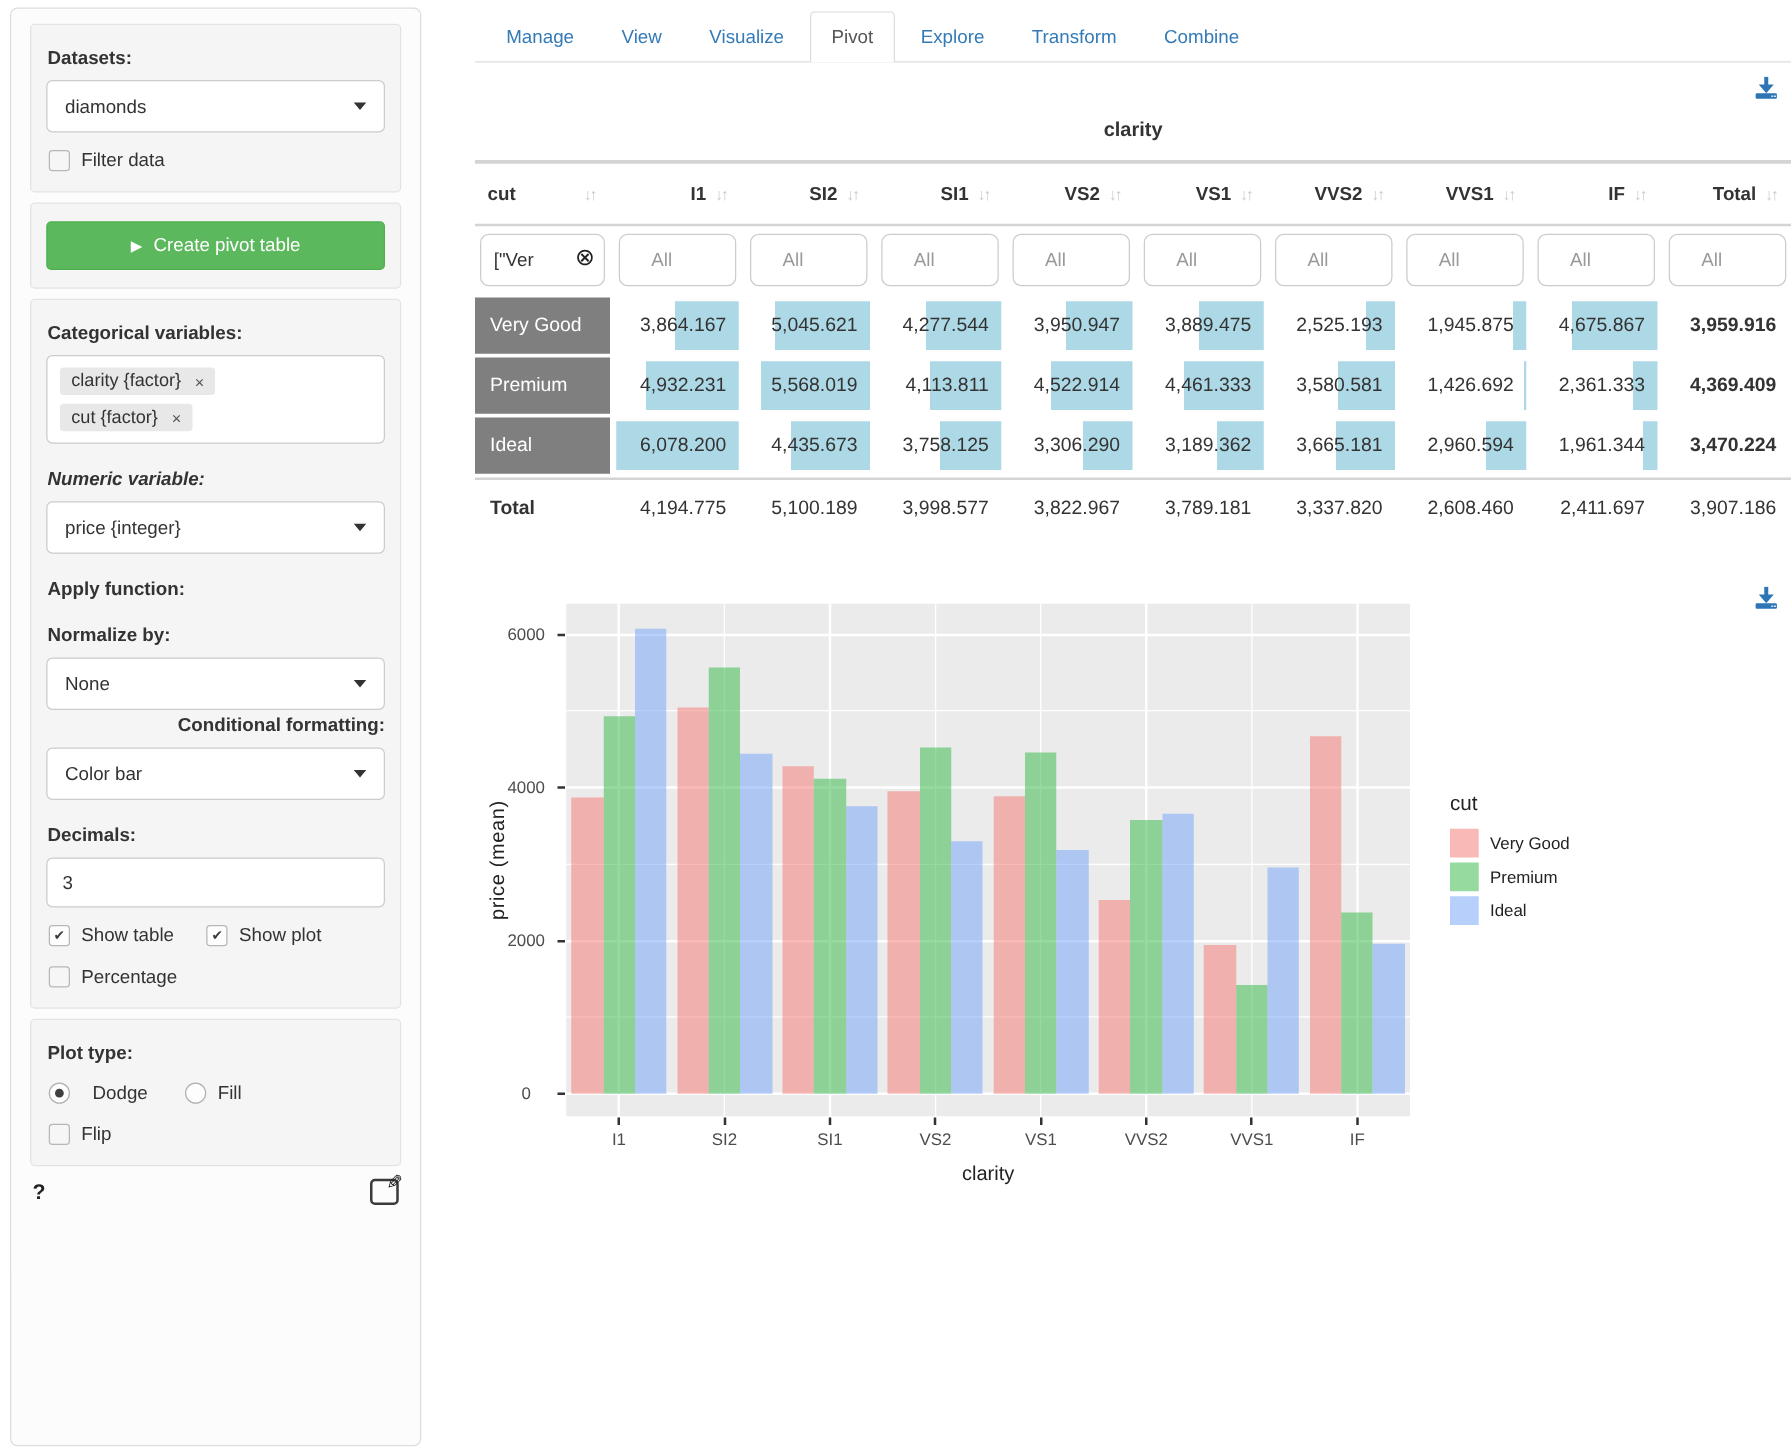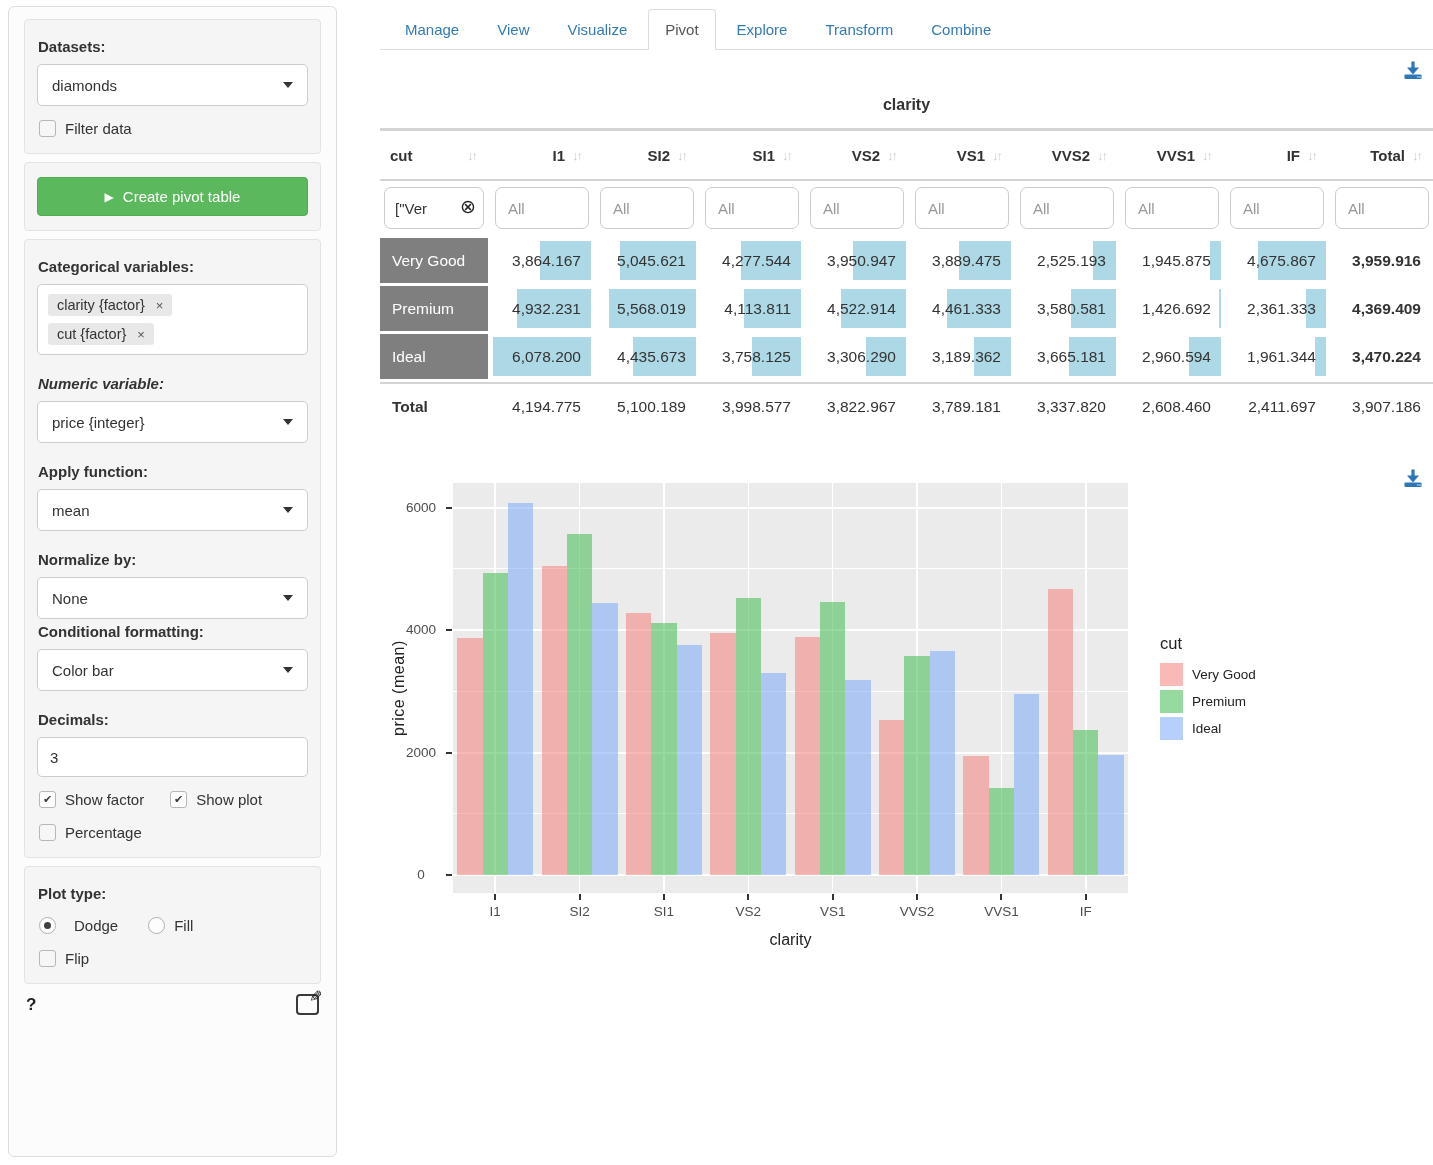--- a/index.html
+++ b/index.html
@@ -51,21 +51,21 @@
   .tr{display:grid;grid-template-columns:108px repeat(9,1fr);column-gap:3px;}
   .tr.hdr{border-top:3px solid #d4d4d4;border-bottom:2px solid #d4d4d4;height:48px;}
   .th{display:flex;align-items:center;justify-content:flex-end;font-weight:bold;font-size:15px;padding-right:10px;}
   .th.first{justify-content:space-between;padding-left:10px;}
   .sort{color:#ccc;font-size:13px;letter-spacing:-2px;margin-left:7px;cursor:pointer;padding-right:2px;}
   .tr.filters{height:52px;margin-top:2px;}
   .fcell{position:relative;}
   .fin{width:calc(100% - 8px);margin:4px;height:42px;box-sizing:border-box;border:1px solid #ccc;border-radius:7px;
        padding:0 26px 0 10px;font-size:15px;color:#333;font-family:"Liberation Sans",sans-serif;background:#fff;}
   .fin::placeholder{color:#999;padding-left:2px;}
-  .fin.allpad{padding:0 10px;}
+  .fin.allpad{padding:0 23px;}
   .fclear{position:absolute;right:12px;top:14px;font-size:19px;line-height:19px;color:#222;cursor:pointer;}
   .rows{margin-top:3px;display:flex;flex-direction:column;row-gap:3px;}
   .tr.data{height:45px;}
   .td{position:relative;display:flex;align-items:center;justify-content:flex-end;padding-right:12px;font-size:15.5px;color:#333;}
   .td .bar{position:absolute;left:2px;right:2px;top:3px;bottom:3px;z-index:0;}
   .td .v{position:relative;z-index:1;}
   .td.totalcol .v{font-weight:bold;text-align:center;}
   .rowhead{background:#7f7f7f;color:#fff;display:flex;align-items:center;padding-left:12px;font-size:15.5px;}
   .tr.totalrow{margin-top:3px;border-top:2px solid #d4d4d4;height:46px;font-weight:bold;}
   .tr.totalrow .td{font-weight:normal;}
@@ -126,46 +126,42 @@
           </div>
         </div>
 
       <div class="lbl" style="margin-top:20px;font-style:italic;">Numeric variable:</div>
       <div class="selectbox">
         <span>price {integer}</span>
         <span class="caret"></span>
       </div>
 
       <div class="lbl" style="margin-top:20px;">Apply function:</div>
-      <div class="selectbox">
-        <span>mean</span>
-        <span class="caret"></span>
-      </div>
 
       <div class="lbl" style="margin-top:20px;">Normalize by:</div>
       <div class="selectbox">
         <span>None</span>
         <span class="caret"></span>
       </div>
 
-      <div class="lbl" style="">Conditional formatting:</div>
+      <div class="lbl" style="text-align:right;">Conditional formatting:</div>
       <div class="selectbox">
         <span>Color bar</span>
         <span class="caret"></span>
       </div>
 
       <div class="lbl" style="margin-top:20px;">Decimals:</div>
       <div class="textinput">
         <span>3</span>
       </div>
 
       <div style="display:flex;gap:22px;">
         <div class="checkrow">
           <span class="cb on">✔</span>
-          <span>Show factor</span>
+          <span>Show table</span>
         </div>
         <div class="checkrow">
           <span class="cb on">✔</span>
           <span>Show plot</span>
         </div>
       </div>
       <div class="checkrow">
         <span class="cb"></span>
         <span>Percentage</span>
       </div>

